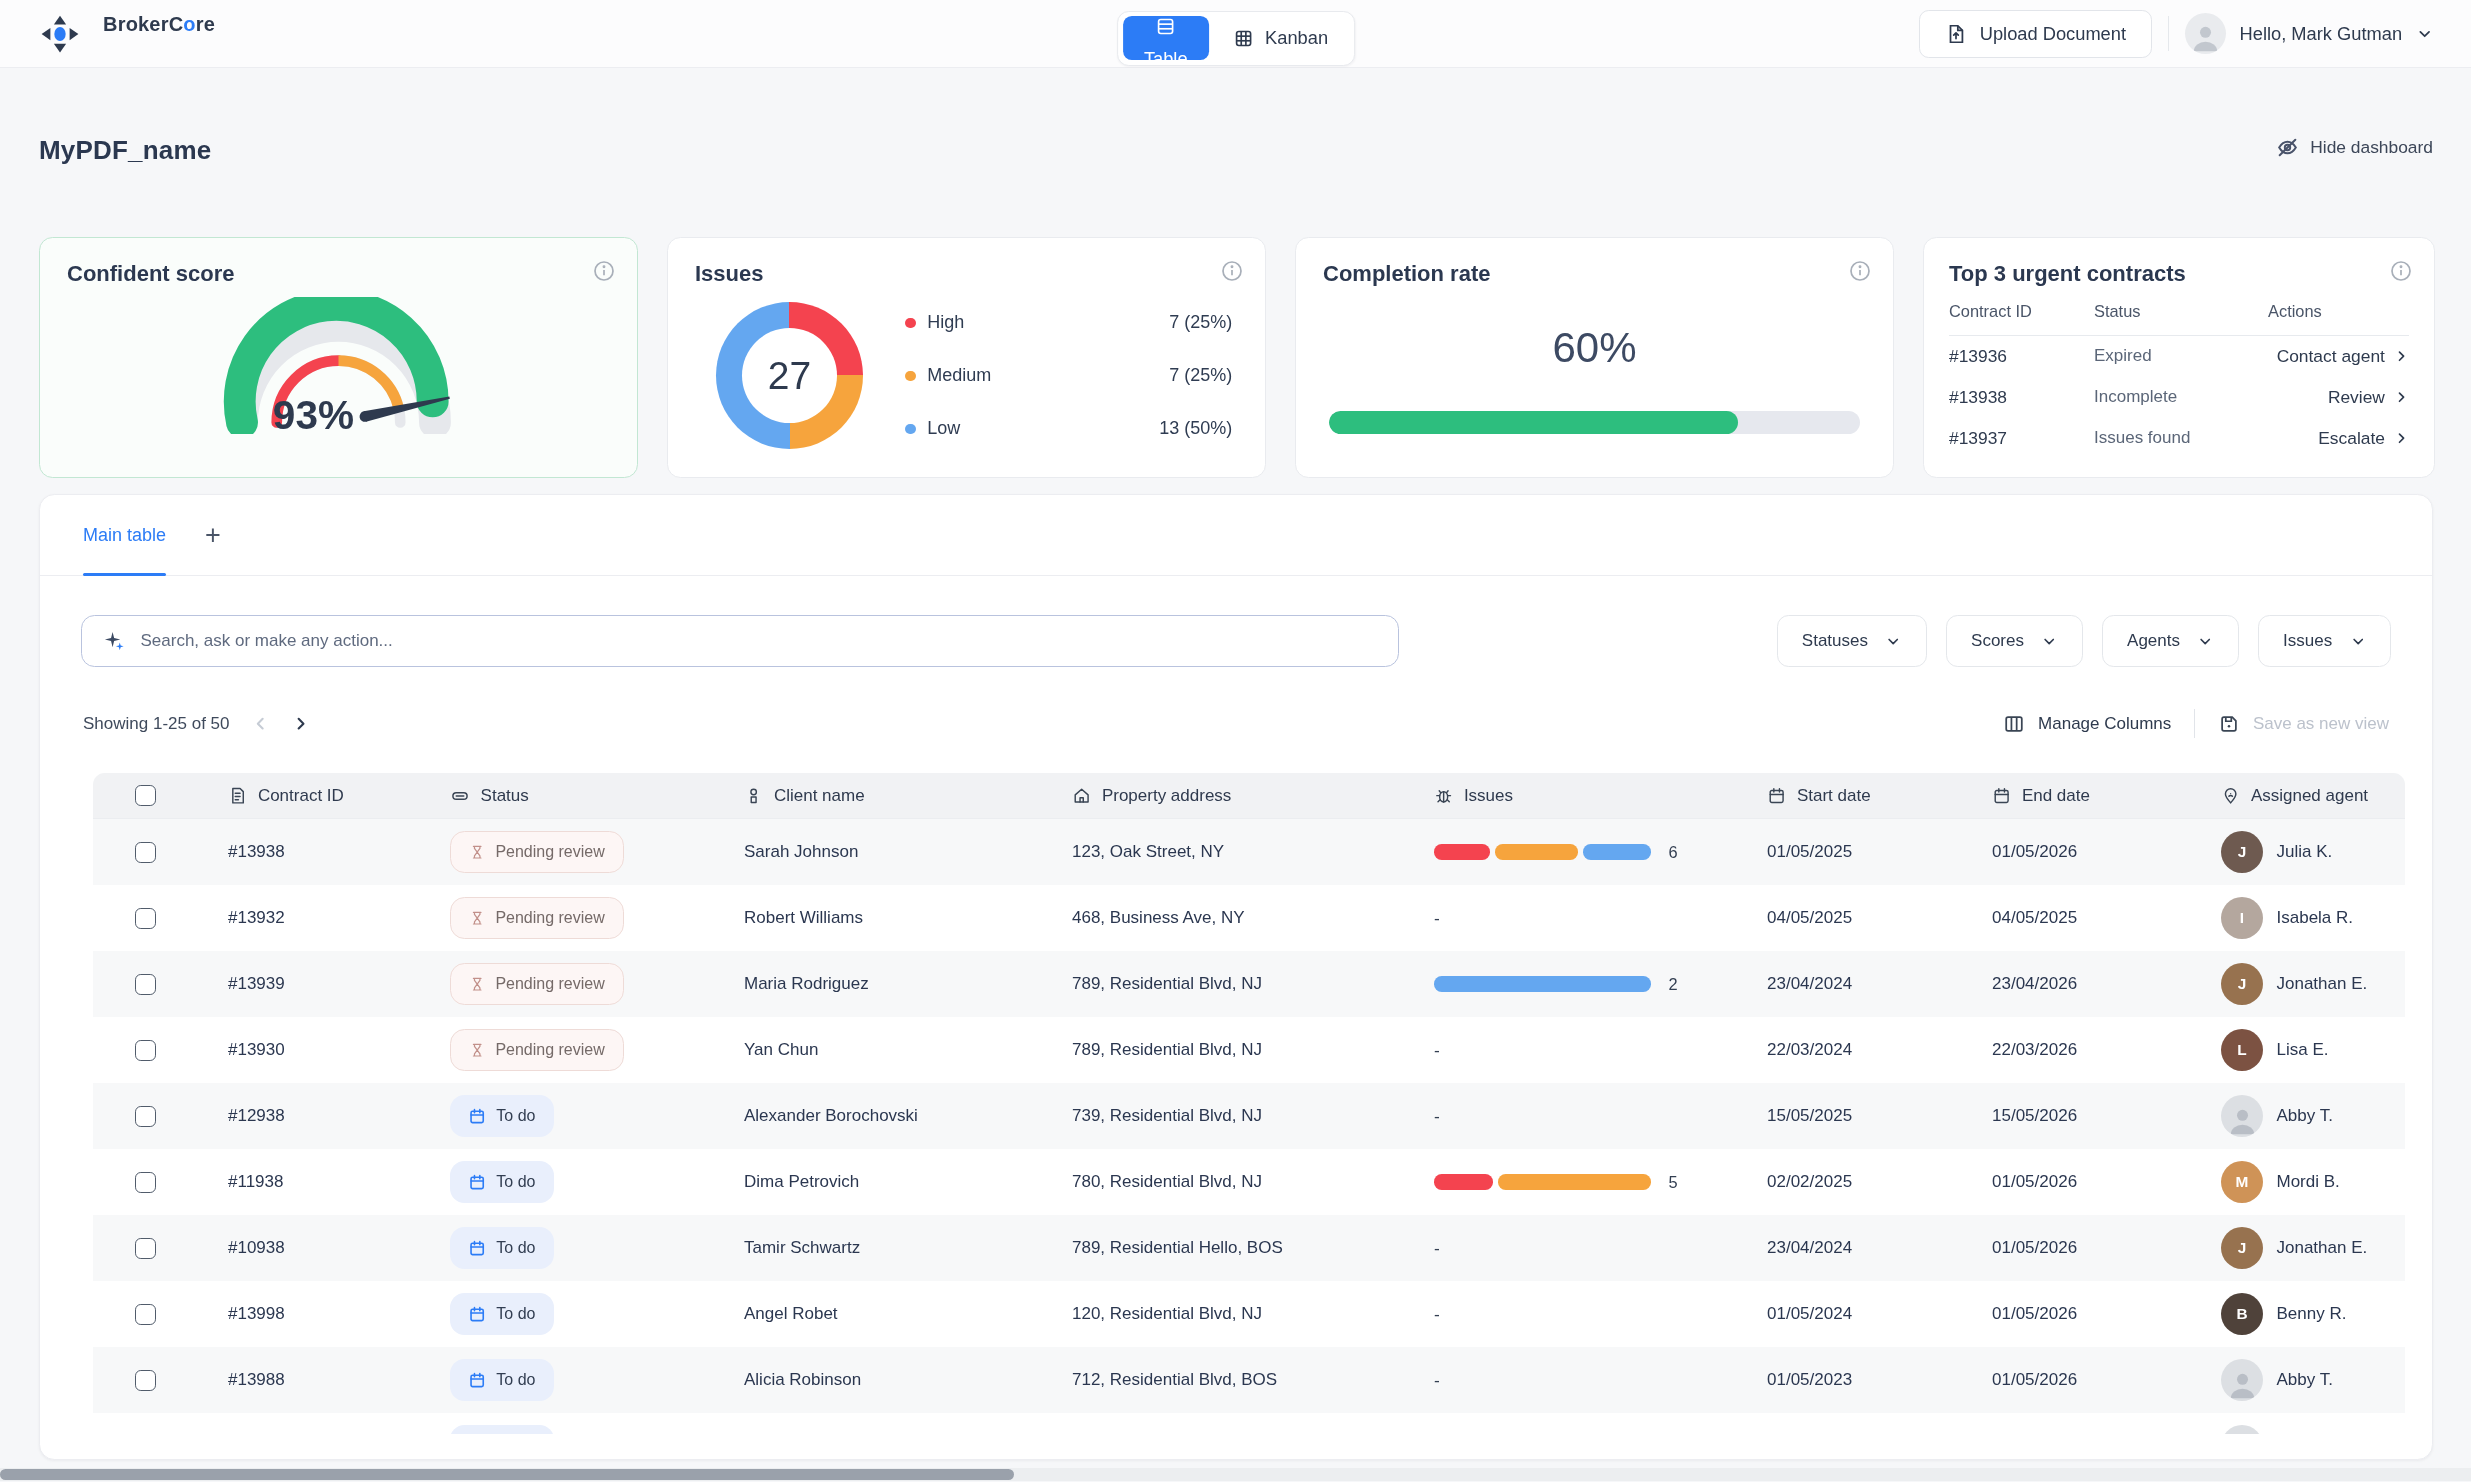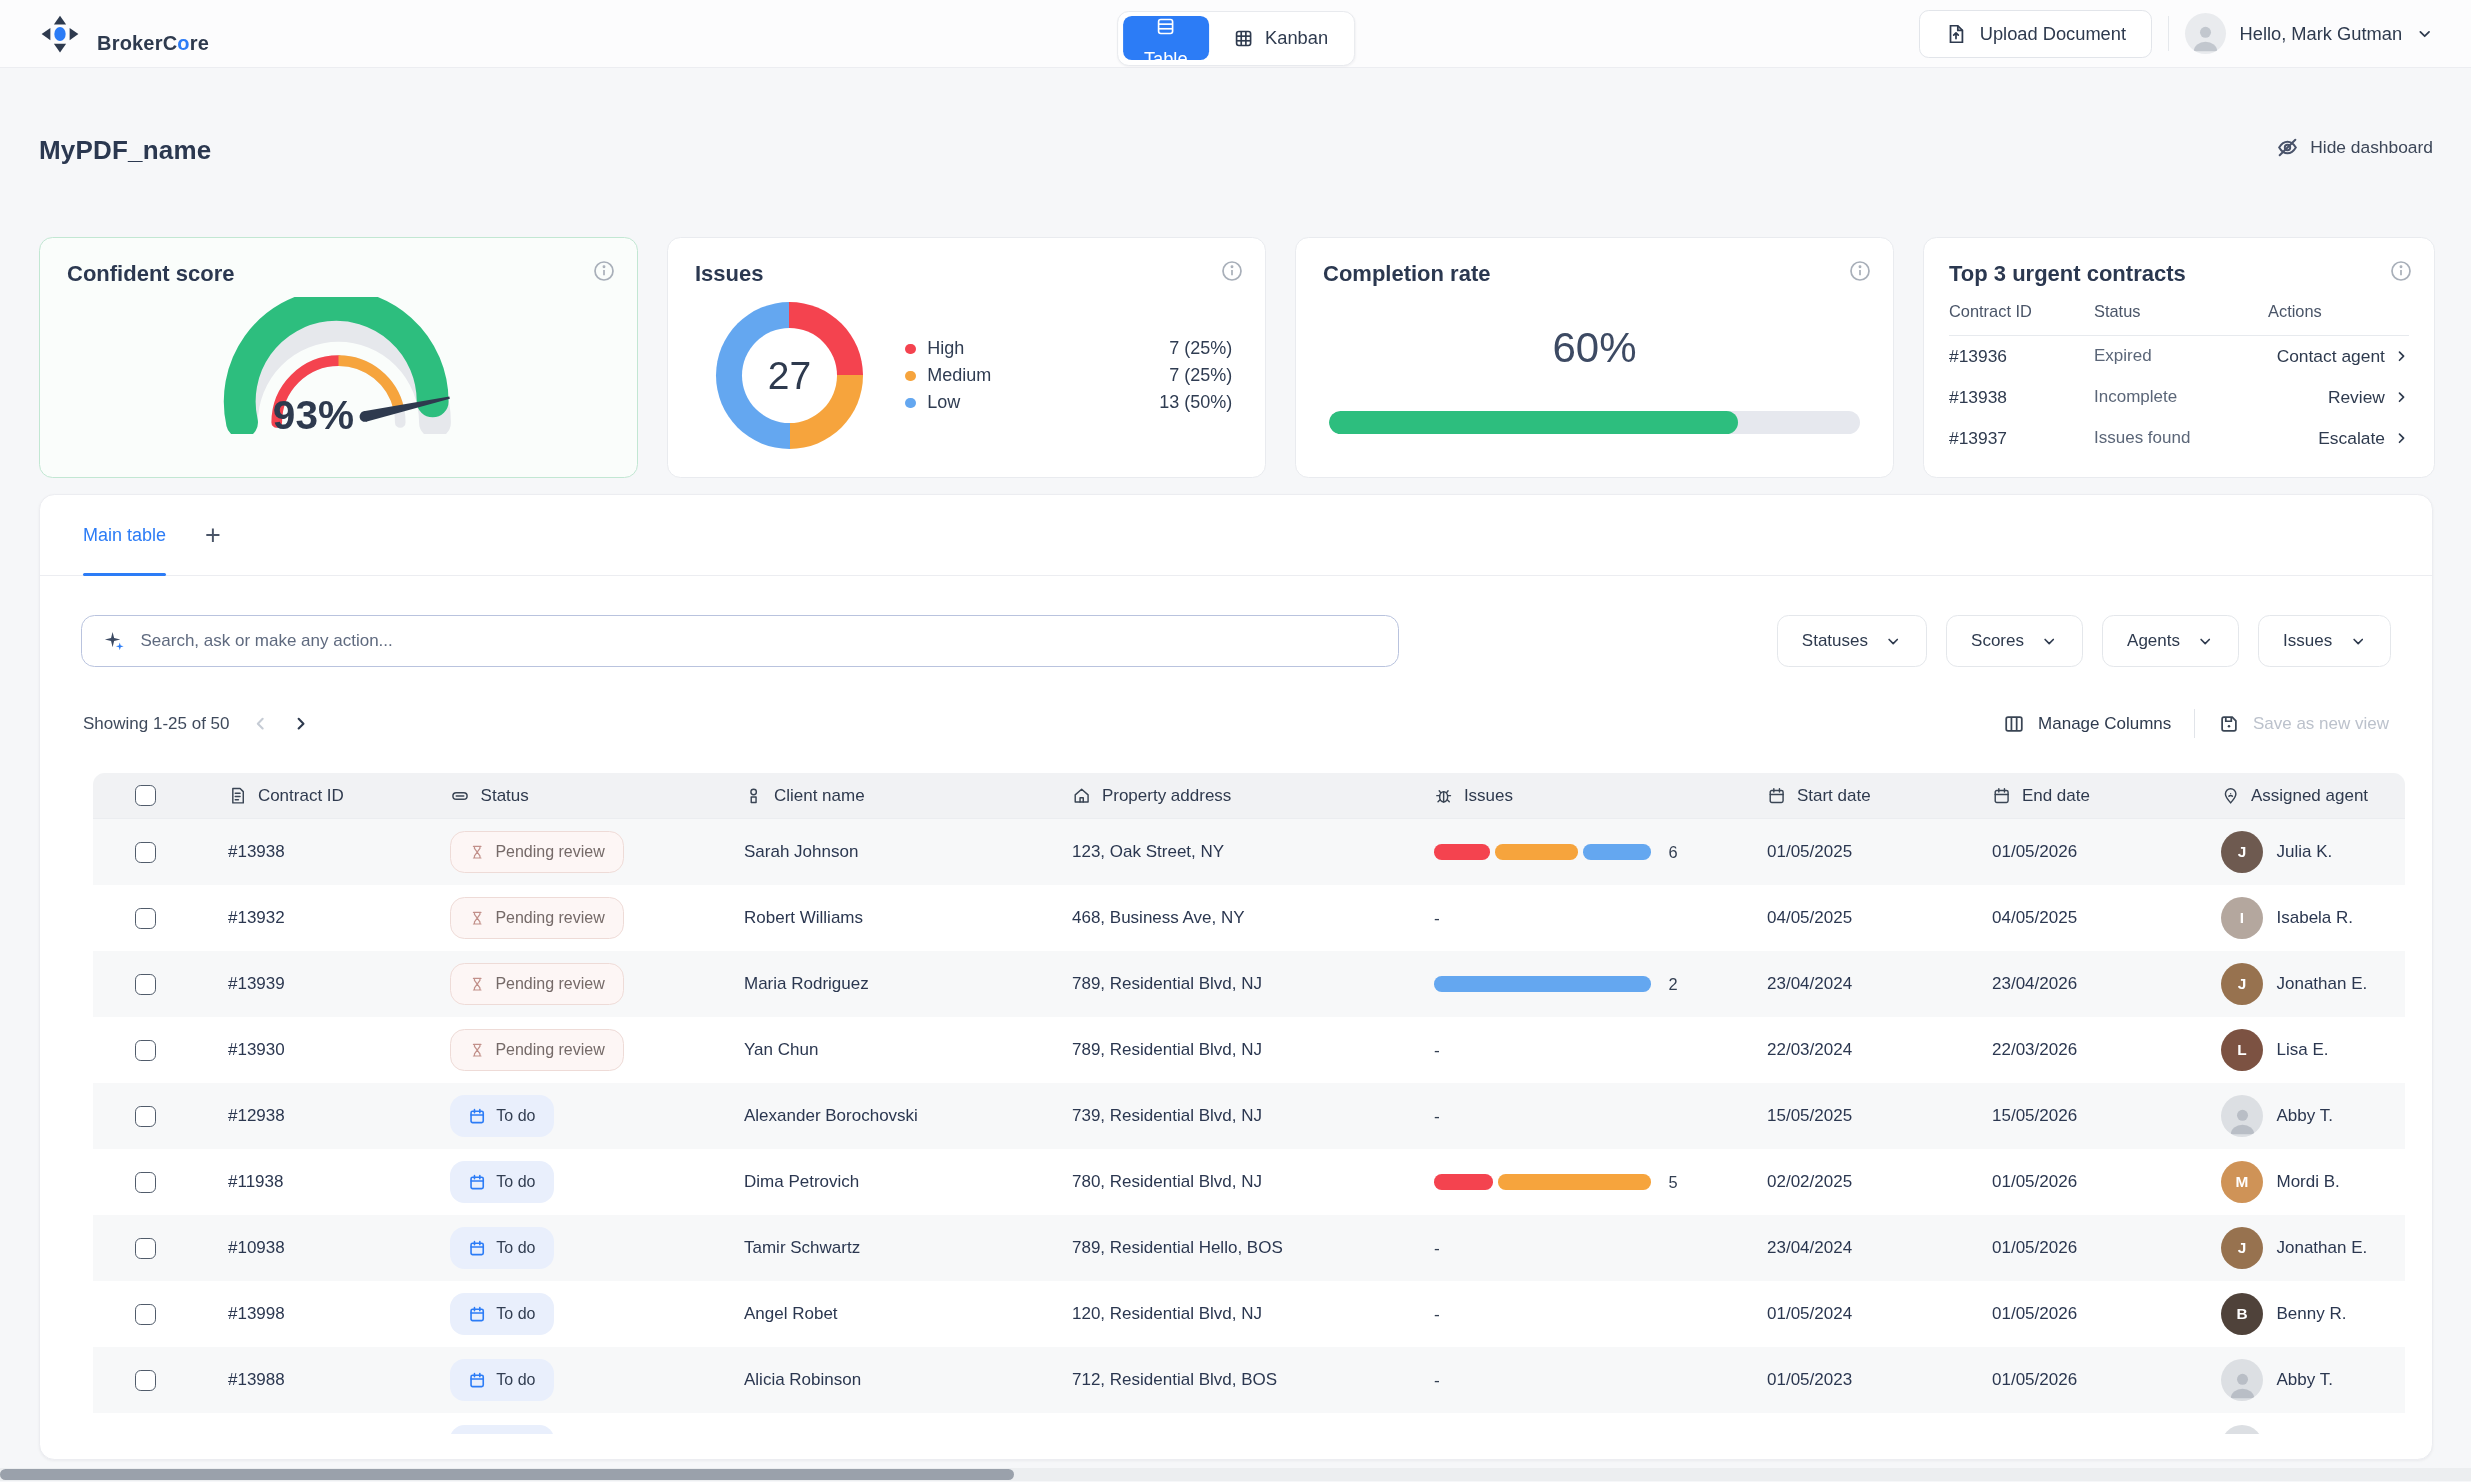--- a/index.html
+++ b/index.html
@@ -5,21 +5,21 @@
   * { margin:0; padding:0; box-sizing:border-box; }
   html,body { width:2472px; height:1482px; overflow:hidden; }
   body { font-family:"Liberation Sans","DejaVu Sans",sans-serif; background:#f6f7f9; color:#2e3a4e; }
   #app { position:relative; width:2472px; height:1482px; }
   .icn { display:inline-flex; align-items:center; justify-content:center; }
   .icn svg { display:block; }
 
   
   .nav { position:absolute; top:0; left:0; width:2472px; height:68px; background:#fcfcfd;
          border-bottom:1px solid #ecedf1; display:flex; align-items:center; padding:0 39px; }
-  .brand { display:flex; align-items:flex-end; gap:16px; }
+  .brand { display:flex; align-items:flex-start; gap:22px; }
   .brand-name { font-size:20px; font-weight:700; letter-spacing:0.2px; color:#2e3a4e; }
   .brand-name .accent { color:#2c7cf6; }
   .toggle-wrap { position:absolute; left:50%; top:10.6px; transform:translateX(-50%);
          background:#fff; border:1px solid #e8eaee; border-radius:11.6px; padding:4.8px; display:flex; gap:3.9px;
          box-shadow:0 1px 1.9px rgba(16,24,40,.04); }
   .toggle-btn { display:flex; align-items:center; gap:10.6px; height:44px; padding:0 21px; border-radius:8.7px;
          font-size:18.3px; font-weight:500; color:#2e3a4e; cursor:pointer; }
   .toggle-btn.active { background:#2c7cf6; color:#fff;flex-direction:column; }
   .nav-right { margin-left:auto; display:flex; align-items:center; gap:16px; }
   .upload-btn { display:flex; align-items:center; gap:12.6px; height:48px; padding:0 25px; background:#fff;
@@ -41,21 +41,21 @@
   .card-title { font-size:22px; font-weight:700; color:#2b3850; }
   .info-btn { position:absolute; top:21px; right:21px; color:#a8afb9; cursor:pointer; }
 
   .gauge-svg { display:block; margin:9.7px auto 0; }
 
   .issues-body { display:flex; align-items:center; gap:42px; margin-top:15.4px; padding:0 5.8px 0 21px; }
   .donut { position:relative; width:147px; height:147px; border-radius:50%; flex:none; }
   .donut::after { content:""; position:absolute; inset:26px; background:#fff; border-radius:50%; }
   .donut-total { position:absolute; inset:0; display:flex; align-items:center; justify-content:center;
          font-size:39px; color:#2e3a4e; z-index:2; }
-  .legend { flex:1; display:flex; flex-direction:column; gap:6px; }
+  .legend { flex:1; display:flex; flex-direction:column; gap:32px; }
   .legend-row { display:flex; align-items:center; }
   .legend-dot { width:10.6px; height:10.6px; border-radius:50%; flex:none; }
   .legend-label { margin-left:11.6px; font-size:18px; color:#2f3c52; }
   .legend-value { margin-left:auto; font-size:18px; font-weight:500; color:#2f3c52; }
 
   .completion-value { text-align:center; margin-top:37px; font-size:42px; color:#3d4a63; }
   .progress-track { margin:39px 5.8px 0; height:23px; border-radius:11.6px; background:#e6e8ee; overflow:hidden; }
   .progress-fill { height:100%; border-radius:11.6px; }
 
   .urgent-table { margin-top:15.4px; }

